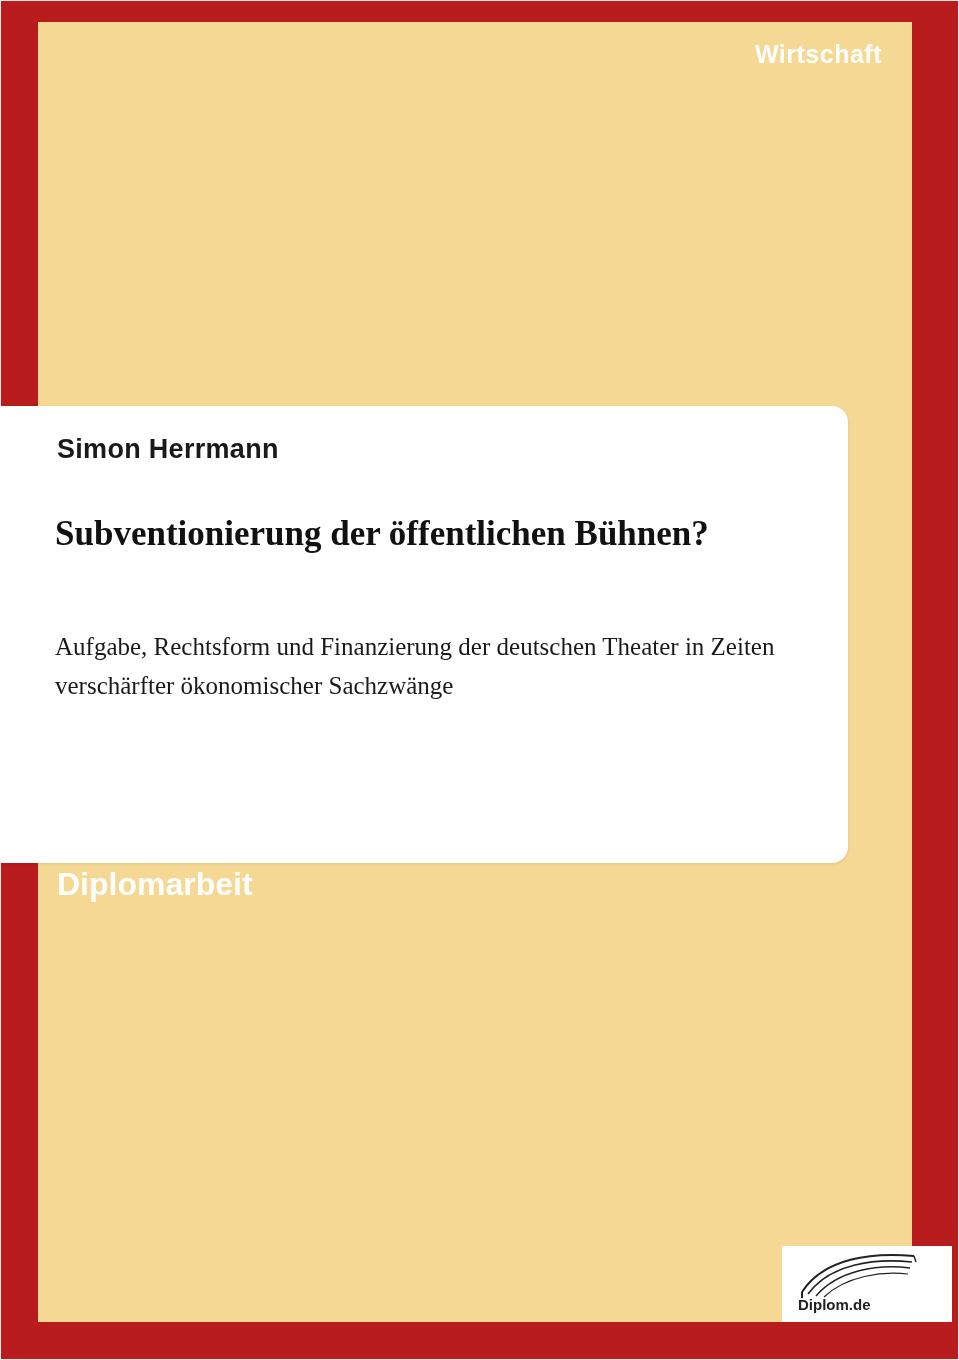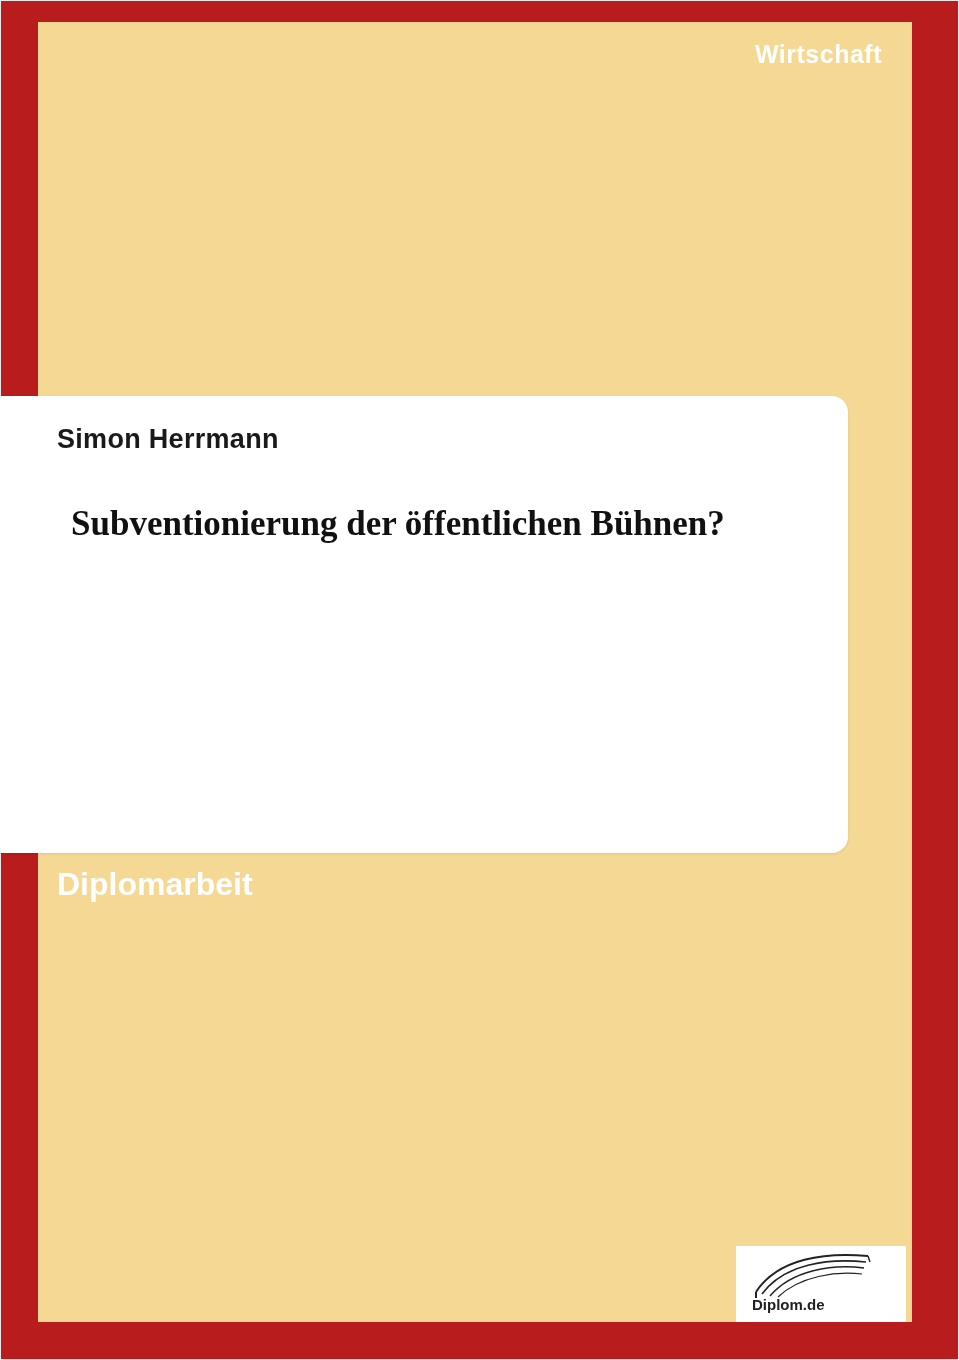--- a/index.html
+++ b/index.html
@@ -73,21 +73,21 @@
     font-size: 25px;
     font-weight: bold;
     letter-spacing: 0.5px;
     font-family: "Liberation Sans", sans-serif;
   }
 
   
   .title-card {
     position: absolute;
     left: 0px;
-    top: 396px;
+    top: 406px;
     width: 848px;
     height: 457px;
     background: #ffffff;
     border-top-right-radius: 16px;
     border-bottom-right-radius: 16px;
     box-shadow: 0 1px 3px rgba(0,0,0,0.10);
   }
 
   .author {
     position: absolute;
@@ -103,21 +103,20 @@
   .doc-title {
     position: absolute;
     left: 55px;
     top: 106px;
     width: 760px;
     font-family: "Liberation Serif", serif;
     font-size: 35px;
     font-weight: bold;
     color: #111111;
     line-height: 1.25;
-    margin-left: 16px;
   }
 
   .doc-subtitle {
     position: absolute;
     left: 55px;
     top: 222px;
     width: 750px;
     font-family: "Liberation Serif", serif;
     font-size: 25px;
     color: #1a1a1a;
@@ -131,21 +130,21 @@
     top: 866px;
     font-size: 32px;
     font-weight: bold;
     color: #ffffff;
     font-family: "Liberation Sans", sans-serif;
   }
 
   
   .logo-box {
     position: absolute;
-    left: 736px;
+    left: 782px;
     top: 1246px;
     width: 170px;
     height: 76px;
     background: #ffffff;
     overflow: hidden;
   }
   .logo-box .swoosh {
     position: absolute;
     left: 12px;
     top: 6px;
@@ -172,20 +171,21 @@
   <div class="cover-bg"></div>
   <div class="cover-notch"></div>
 
   <div class="category-tab">
     <span class="label">Wirtschaft</span>
   </div>
 
   <div class="title-card">
     <div class="author">Simon Herrmann</div>
     <div class="doc-title">Subventionierung der öffentlichen Bühnen?</div>
+    <div class="doc-subtitle">Aufgabe, Rechtsform und Finanzierung der deutschen Theater in Zeiten verschärfter ökonomischer Sachzwänge</div>
   </div>
 
   <div class="doc-type">Diplomarbeit</div>
 
   <div class="logo-box">
     <svg class="swoosh" viewBox="0 0 150 48">
       <path d="M8 40 C 30 6, 78 0, 120 4" stroke="#222" stroke-width="2" fill="none"></path>
       <path d="M14 42 C 36 12, 80 6, 118 10" stroke="#222" stroke-width="1.6" fill="none"></path>
       <path d="M22 44 C 44 18, 84 12, 116 16" stroke="#222" stroke-width="1.4" fill="none"></path>
       <path d="M30 45 C 52 24, 88 19, 114 22" stroke="#222" stroke-width="1.2" fill="none"></path>

